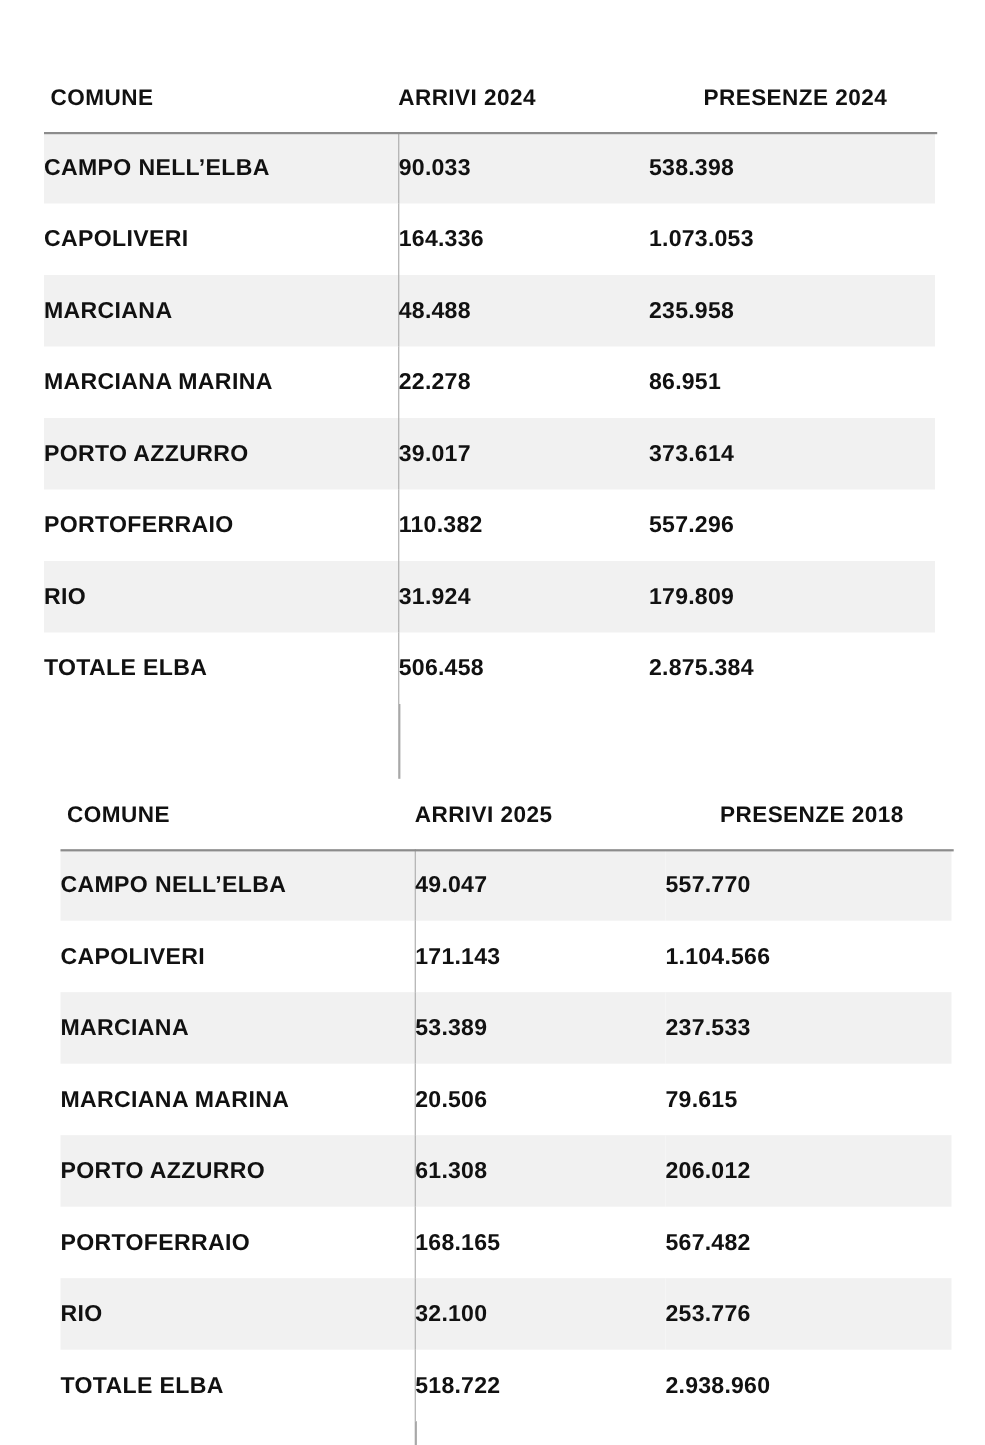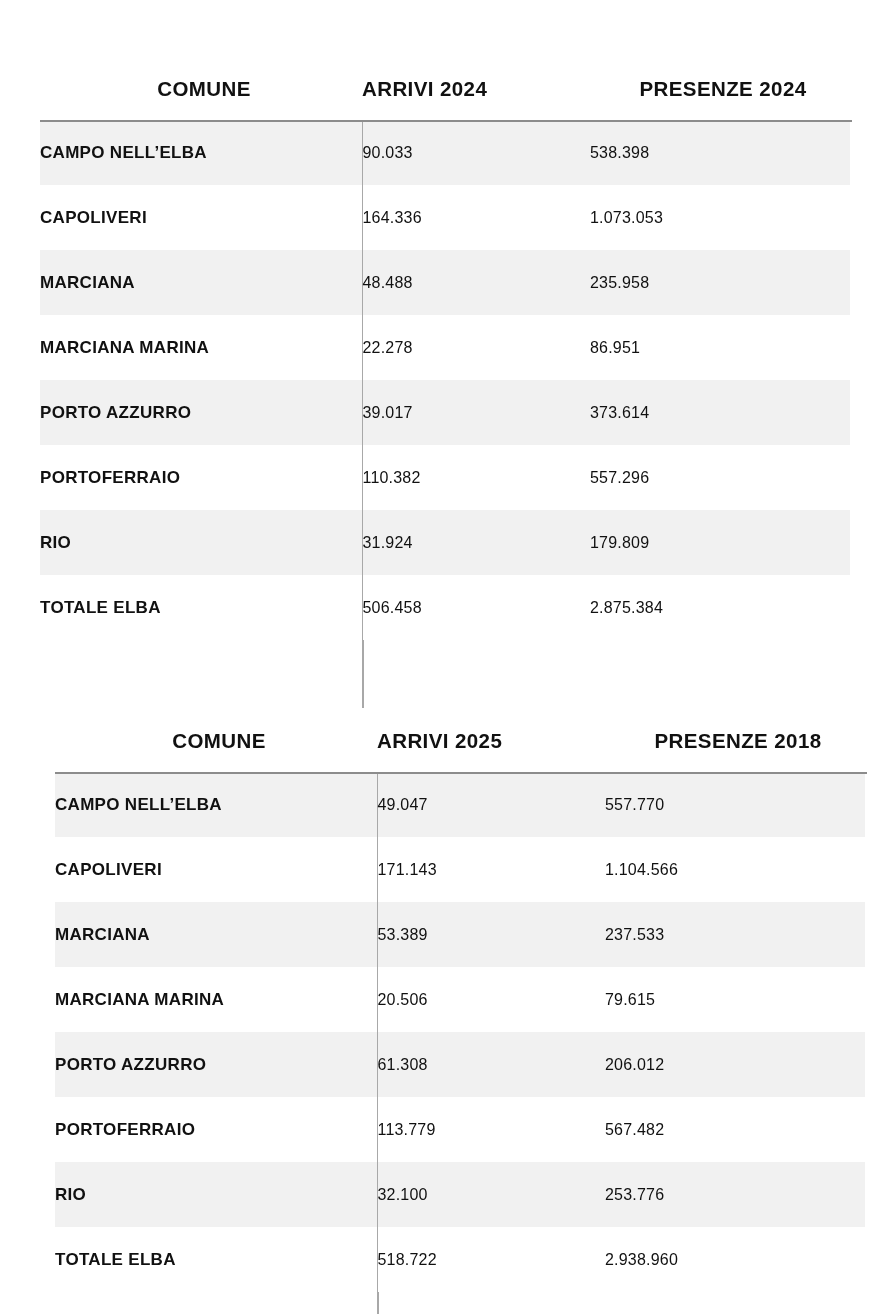--- a/index.html
+++ b/index.html
@@ -41,50 +41,50 @@
   .col-arrivi  { width: 228px; }
   .col-presenze{ width: 260px; }
 
   
   .hdr-cell {
     font-weight: bold;
     font-size: 20.5px;
     letter-spacing: 0.4px;
     color: #111111;
     height: 62px;
-    text-align: center;
+    text-align: left;
     white-space: nowrap;
   }
   .hdr-cell.num {
     text-align: left;
     padding-right: 22px;
   }
   .hdr-cell.presenze {
     text-align: center;
     padding-left: 6px;
   }
   .hdr-cell.comune {
     padding-left: 6px;
   }
 
   
   tr.body-row { height: 65px; }
   tr.band     { background: #f1f1f1; }
 
   td.cell-comune {
     font-weight: bold;
-    font-size: 17px;
+    font-size: 21px;
     letter-spacing: 0.3px;
     padding-left: 6px;
     border-right: 1.5px solid #a8a8a8;
     white-space: nowrap;
   }
   td.cell-num {
-    font-weight: normal;
-    font-size: 16px;
+    font-weight: bold;
+    font-size: 21px;
     letter-spacing: 0.2px;
     padding-left: 18px;
     white-space: nowrap;
   }
 
   
   .rule-top {
     position: absolute;
     height: 1.5px;
     background: #8c8c8c;
@@ -207,21 +207,21 @@
           <td class="cell-num">20.506</td>
           <td class="cell-num">79.615</td>
         </tr>
         <tr class="body-row band">
           <td class="cell-comune">PORTO AZZURRO</td>
           <td class="cell-num">61.308</td>
           <td class="cell-num">206.012</td>
         </tr>
         <tr class="body-row">
           <td class="cell-comune">PORTOFERRAIO</td>
-          <td class="cell-num">113.779</td>
+          <td class="cell-num">168.165</td>
           <td class="cell-num">567.482</td>
         </tr>
         <tr class="body-row band">
           <td class="cell-comune">RIO</td>
           <td class="cell-num">32.100</td>
           <td class="cell-num">253.776</td>
         </tr>
         <tr class="body-row">
           <td class="cell-comune">TOTALE ELBA</td>
           <td class="cell-num">518.722</td>

